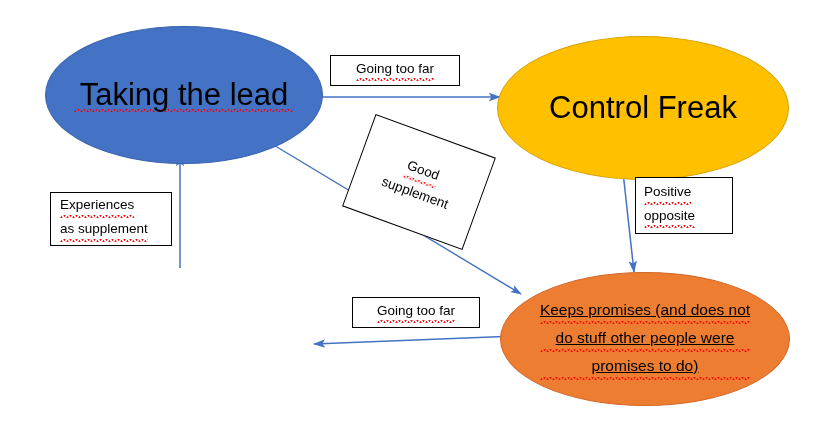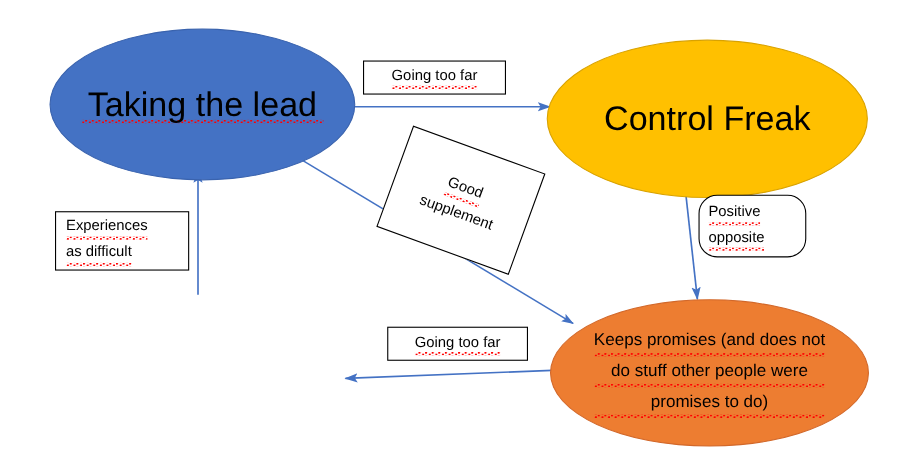--- a/index.html
+++ b/index.html
@@ -28,34 +28,34 @@
   #node-control-freak{left:497px;top:36px;width:292px;height:144px;
         background:#FFC000;border:1.5px solid #D9A200;}
   #node-control-freak .label{font-size:31px;}
 
   #node-competitive{left:32px;top:268px;width:282px;height:138px;
         background:#70AD47;border:1.5px solid #5F9639;}
   #node-competitive .label{font-size:31px;}
 
   #node-keeps-promises{left:500px;top:272px;width:290px;height:134px;
         background:#ED7D31;border:1.5px solid #D2682A;}
-  #node-keeps-promises .label{font-size:15.5px;line-height:1.62;padding:0 10px;}
+  #node-keeps-promises .label{font-size:15.5px;line-height:1.62;padding:0 10px;text-decoration:underline;}
 
   .edge-label{position:absolute;background:#fff;border:1.1px solid #000;
         box-sizing:border-box;display:flex;flex-direction:column;
         justify-content:center;color:#000;font-size:13.5px;line-height:1.55;}
 
   #label-going-too-far-top{left:330px;top:55px;width:130px;height:31px;
         align-items:center;text-align:center;}
   #label-going-too-far-bottom{left:352px;top:297px;width:128px;height:31px;
         align-items:center;text-align:center;}
   #label-experiences-as-difficult{left:50px;top:192px;width:122px;height:54px;
         align-items:flex-start;padding-left:9px;text-align:center;}
   #label-positive-opposite{left:635px;top:177px;width:98px;height:57px;
-        align-items:flex-start;padding-left:8px;text-align:left;border-radius:17px;}
+        align-items:flex-start;padding-left:8px;text-align:left;}
 
   #label-good-supplement{left:355px;top:133px;width:128px;height:98px;
         transform:rotate(20deg);transform-origin:50% 50%;
         align-items:center;text-align:center;}
   #label-good-supplement .gs-line{display:block;}
 </style>
 </head>
 <body>
 
 <div id="canvas">
@@ -108,16 +108,16 @@
     <span class="gs-line">supplement</span>
   </div>
 
   <div class="edge-label" id="label-positive-opposite">
     <span class="sq">Positive</span>
     <span class="sq">opposite</span>
   </div>
 
   <div class="edge-label" id="label-experiences-as-difficult">
     <span class="sq">Experiences</span>
-    <span class="sq">as difficult</span>
+    <span class="sq">as supplement</span>
   </div>
 
 </div>
 
 </body></html>

